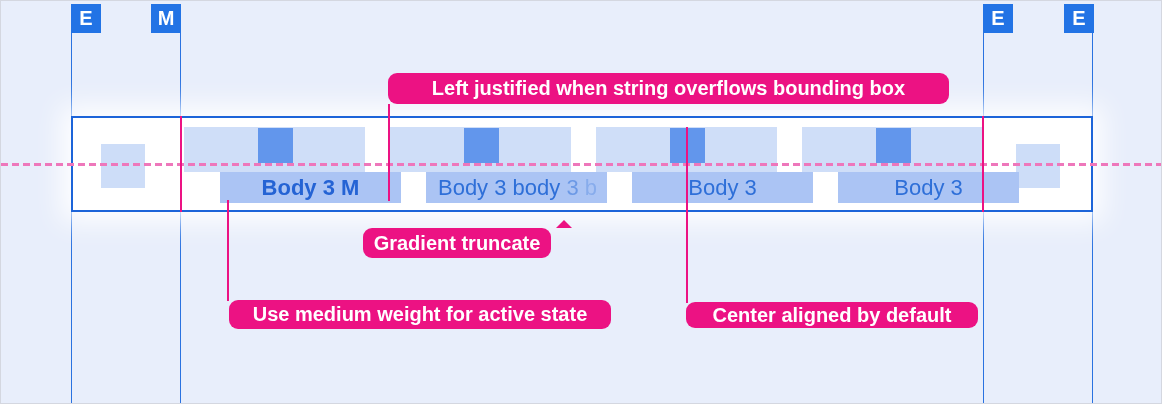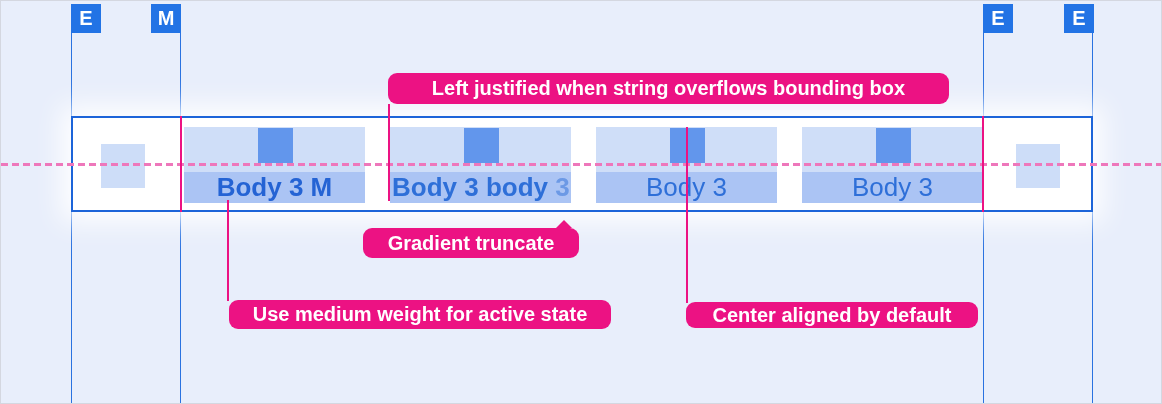--- a/index.html
+++ b/index.html
@@ -98,35 +98,35 @@
     left: 50%;
     margin-left: -17px;
     width: 35px;
     height: 35px;
     background: #6296ec;
   }
   .tab-band {
     width: 100%;
     height: 31px;
     background: #abc4f4;
-    font-size: 26px;
+    font-size: 22px;
     line-height: 31px;
     color: #2e6fd8;
     text-align: center;
     white-space: nowrap;
     overflow: hidden;
+    margin-left: 36px;
   }
   .tab-band.active {
     font-weight: bold;
     color: #2463d4;
   }
   .tab-band.left-justified {
-    text-align: right;
+    text-align: center;
     padding-left: 2px;
-    font-weight: bold;
   }
   .fade-mid  { opacity: 0.5; }
   .fade-end  { opacity: 0.28; }
 
   
   .baseline-dashed {
     position: absolute;
     left: 0;
     right: 0;
     top: 162px;
@@ -166,21 +166,21 @@
     font-weight: bold;
     font-size: 20px;
     display: flex;
     align-items: center;
     justify-content: center;
     white-space: nowrap;
     z-index: 7;
     border-radius: 9px;
   }
   .a-left-justified { left: 387px; top: 72px;  width: 561px; height: 31px; }
-  .a-gradient       { left: 362px; top: 227px; width: 216px; height: 30px; }
+  .a-gradient       { left: 362px; top: 227px; width: 188px; height: 30px; }
   .a-medium-weight  { left: 228px; top: 299px; width: 382px; height: 29px; }
   .a-center-aligned { left: 685px; top: 301px; width: 292px; height: 26px; }
 
   .caret-up {
     position: absolute;
     top: -8px;
     left: 193px;
     width: 0;
     height: 0;
     border-left: 8px solid transparent;

